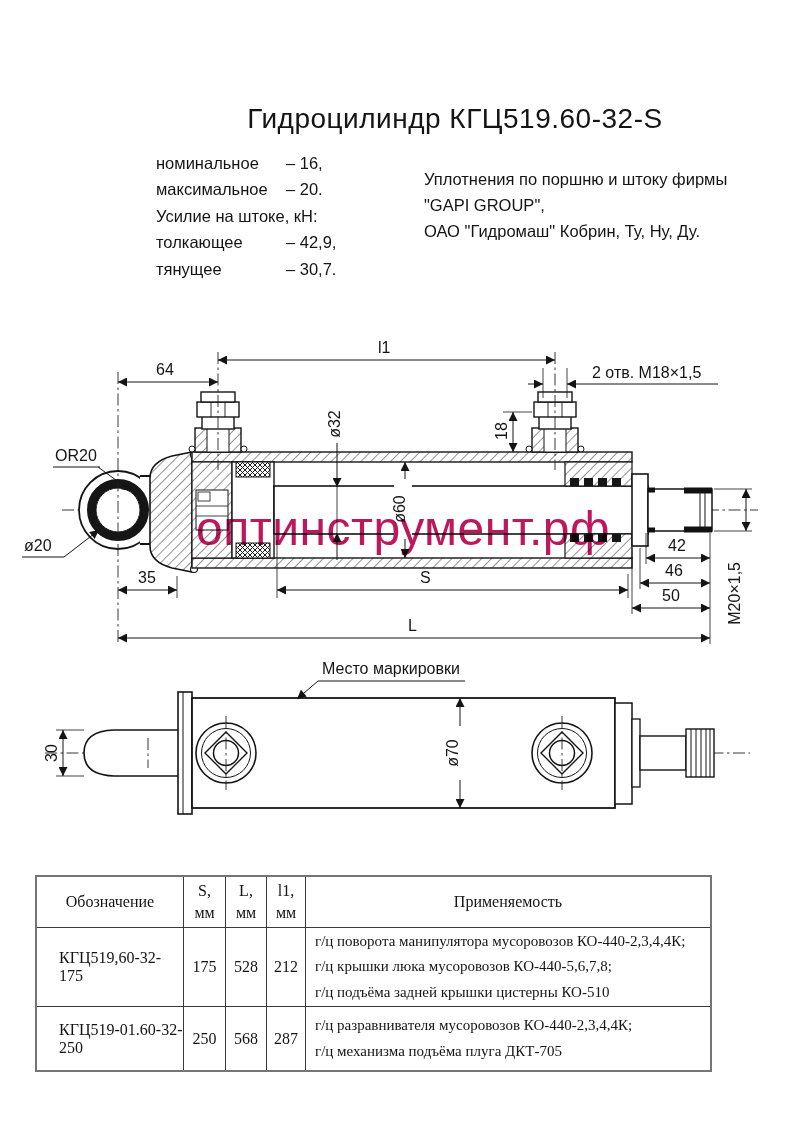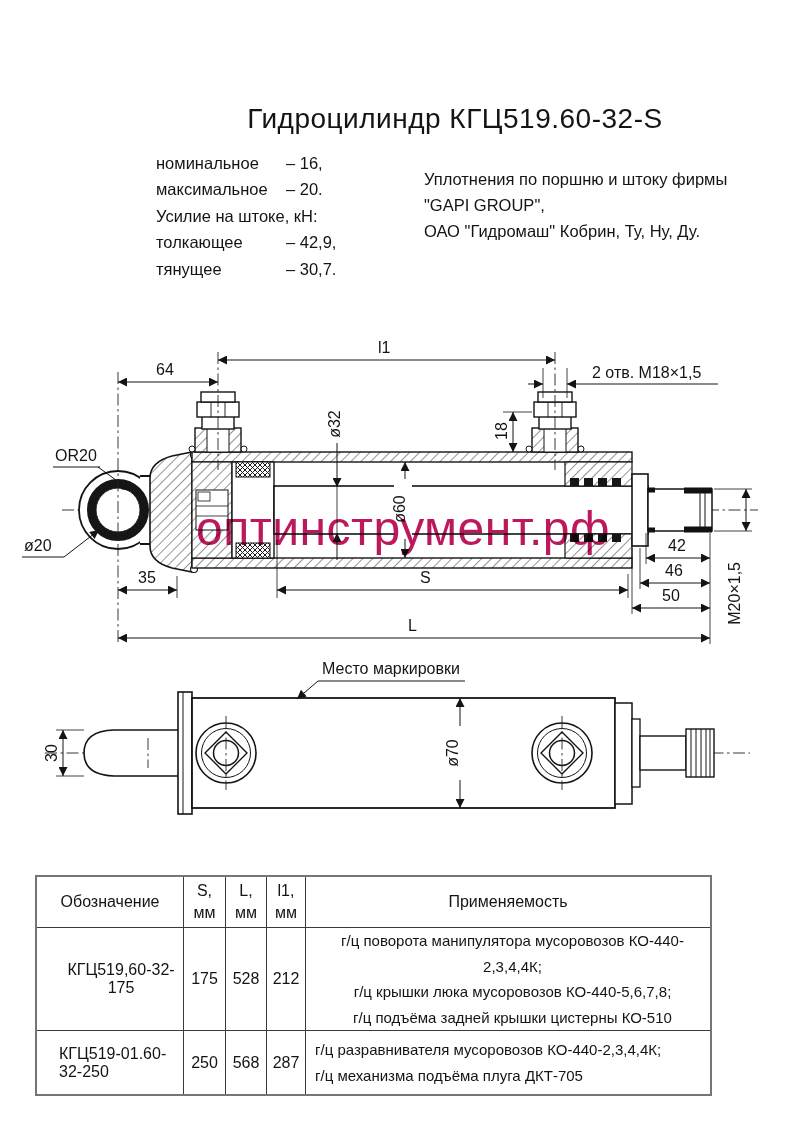--- a/index.html
+++ b/index.html
@@ -26,28 +26,28 @@
   svg .ext{stroke:#141414;stroke-width:.8;fill:none;}
   
   #wm{
     top:501px;left:196px;font-size:48px;color:#be185d;
     mix-blend-mode:multiply;letter-spacing:.5px;white-space:nowrap;
   }
   
   #spec-table{top:875px;left:35px;border-collapse:collapse;table-layout:fixed;width:677px;
     font-size:16px;}
   #spec-table td{border:1px solid #3a3a3a;padding:0;vertical-align:middle;}
-  #spec-table{border:2px solid #757575;}
+  #spec-table{border:2px solid #757575;font-family:Liberation Serif, serif;}
   #spec-table .c0{width:146px;text-align:center;}
   #spec-table .c1{width:41px;text-align:center;}
   #spec-table .c2{width:40px;text-align:center;}
   #spec-table .c3{width:38px;text-align:center;}
   #spec-table .c4{width:404px;text-align:center;}
   #spec-table tr.hdr td{height:50px;}
-  #spec-table tr.r1 td{height:78px;text-align:center;}
+  #spec-table tr.r1 td{height:78px;}
   #spec-table tr.r2 td{height:63px;}
   #spec-table .desig{text-align:left;padding-left:22px;}
   #spec-table .apps{text-align:left;padding-left:9px;font-size:15px;line-height:25.5px;}
   #spec-table .hline{line-height:22px;}
 </style>
 </head>
 <body>
 
 <div class="abs" id="title">Гидроцилиндр КГЦ519.60-32-S</div>
 

